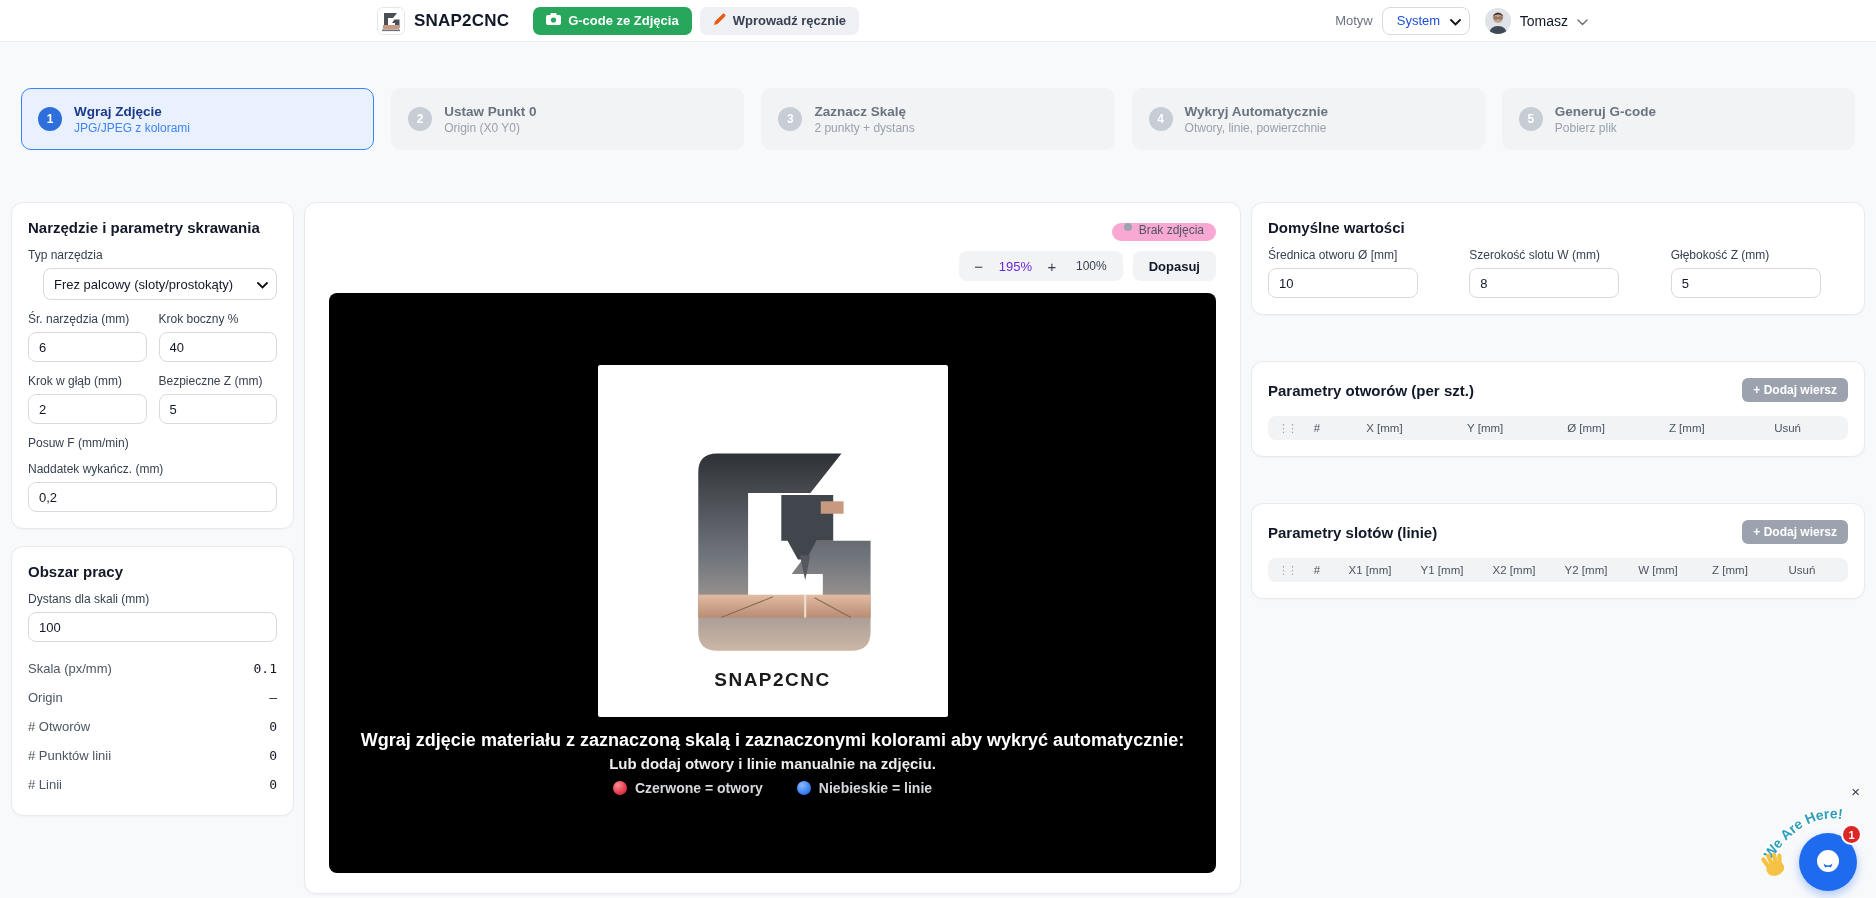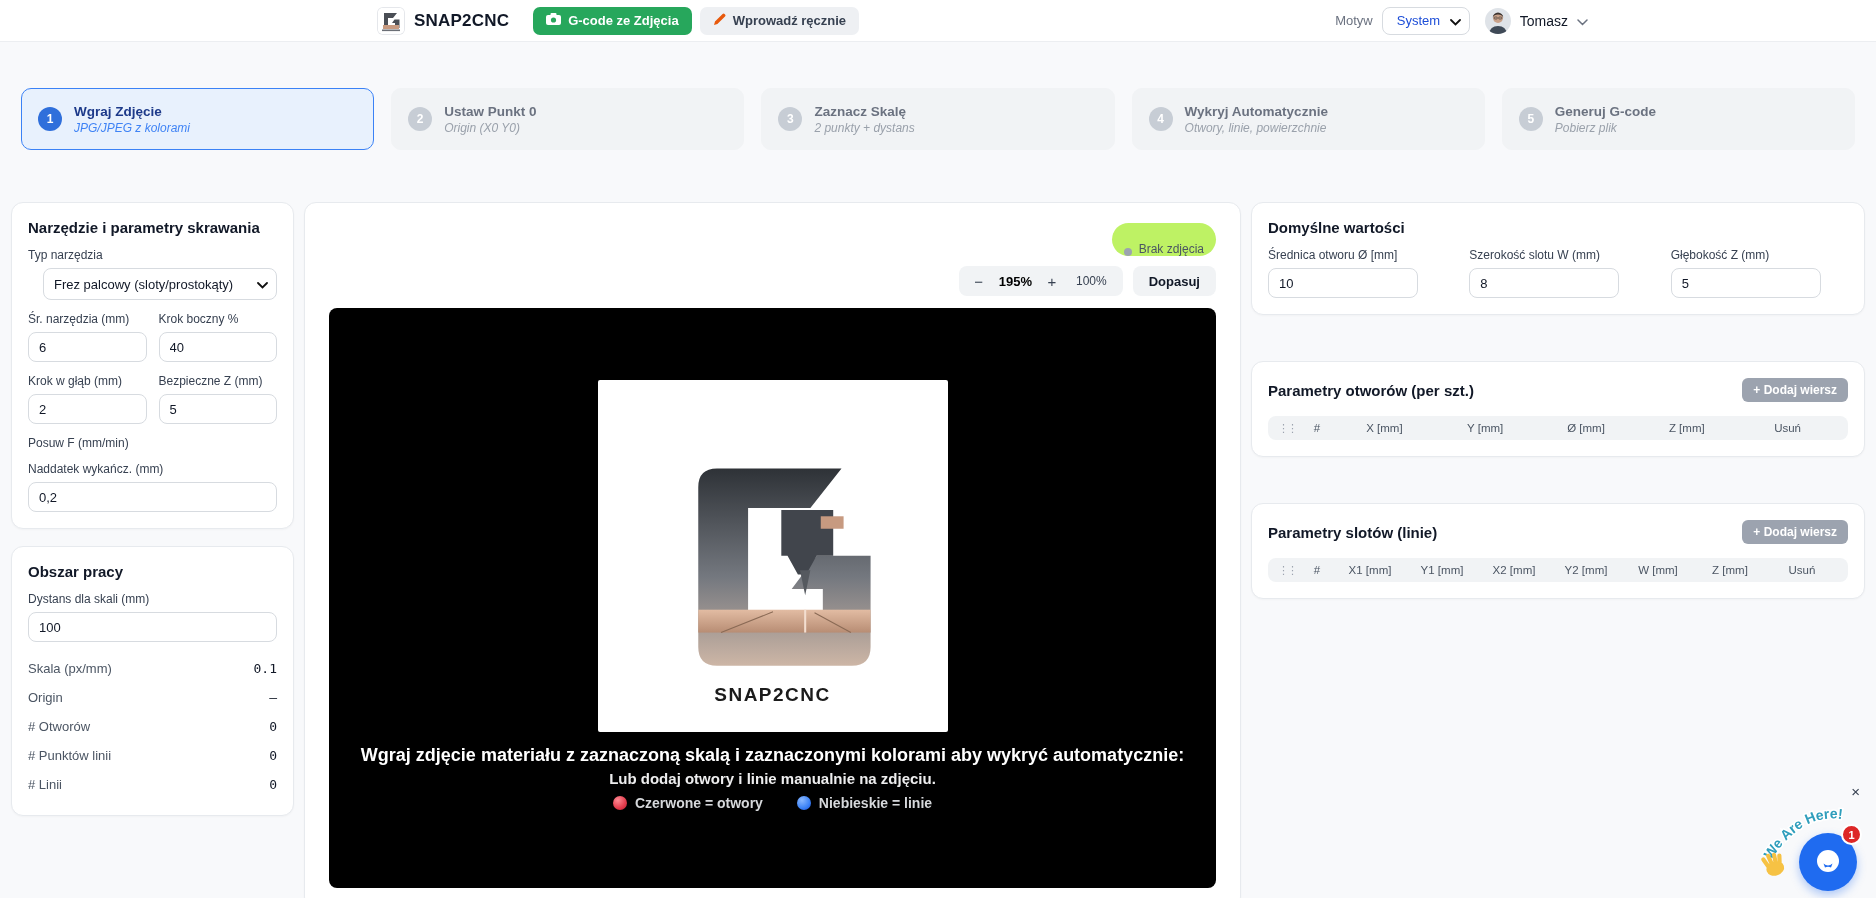--- a/index.html
+++ b/index.html
@@ -25,21 +25,21 @@
   .user-name { font-size:14px; color:#111827; }
   .chev-small { color:#6b7280; }
 
   
   .steps { display:grid; grid-template-columns:repeat(5,1fr); gap:17px; margin:46px 21px 0 21px; }
   .step { background:#f1f3f5; border:1.5px solid #f1f3f5; border-radius:10px; height:62px; display:flex;
     align-items:center; padding:0 16px; gap:12px; cursor:pointer; }
   .step-num { width:24px; height:24px; border-radius:50%; background:#c7cdd5; color:#fff; font-size:12px; font-weight:700;
     display:flex; align-items:center; justify-content:center; flex:0 0 auto; }
   .step-title { font-size:13.5px; font-weight:600; color:#6b7280; }
-  .step-sub { font-size:12px; color:#9aa1ab; margin-top:2px;font-style:italic; }
+  .step-sub { font-size:12px; color:#9aa1ab; margin-top:2px; }
   .step.active { background:#e8f1fd; border-color:#3b82f6; }
   .step.active .step-num { background:#2f6fdb; }
   .step.active .step-title { color:#1d3a8a; }
   .step.active .step-sub { color:#3f83f5; }
 
   
   .main { display:grid; grid-template-columns:283px 1fr 614px; gap:10px; padding:0 11px; margin-top:52px; align-items:start; }
   .card { background:#fff; border:1px solid #e7eaee; border-radius:12px; box-shadow:0 1px 2px rgba(16,24,40,.03); }
   .panel { padding:16px; }
   .panel h2 { font-size:15px; font-weight:700; color:#111827; }
@@ -53,27 +53,27 @@
     border-radius:8px; padding:0 26px 0 10px; font-size:13px; color:#111827; background:#fff; font-family:inherit; }
   .grid2 { display:grid; grid-template-columns:1fr 1fr; column-gap:12px; }
   .stat-list { margin-top:4px; }
   .stat-row { display:flex; justify-content:space-between; align-items:flex-start; padding:7px 0; }
   .stat-label { font-size:13px; color:#4b5563; }
   .stat-value { font-family:"DejaVu Sans Mono","Liberation Mono",monospace; font-size:13px; color:#111827; }
 
   
   .canvas-card { padding:20px 24px; }
   .canvas-toolbar { display:flex; flex-direction:column; align-items:flex-end; gap:10px; margin-bottom:12px; }
-  .badge { display:inline-flex; align-items:flex-end; gap:7px; background:#bef264; border-radius:999px; height:33px;
+  .badge { display:inline-flex; align-items:flex-start; gap:7px; background:#f9a8d4; border-radius:999px; height:18px;
     padding:0 12px; font-size:12px; color:#4b5563; }
   .badge-dot { width:8px; height:8px; border-radius:50%; background:#9ca3af; }
   .zoom-row { display:flex; gap:10px; }
   .zoom-group { display:flex; align-items:center; background:#f1f3f5; border-radius:8px; height:30px; padding:0 6px; }
   .zbtn { background:none; border:none; font-size:15px; color:#374151; width:28px; height:30px; cursor:pointer; font-family:inherit; }
-  .zoom-level { font-size:13px; font-weight:700; color:#000000; padding:0 6px; }
+  .zoom-level { font-size:13px; font-weight:400; color:#6d28d9; padding:0 6px; }
   .zoom-reset { background:none; border:none; font-size:12px; color:#374151; padding:0 10px; cursor:pointer; font-family:inherit; }
   .fit-btn { background:#f1f3f5; border:none; border-radius:8px; height:30px; padding:0 16px; font-size:13px;
     font-weight:600; color:#111827; cursor:pointer; font-family:inherit; }
   .canvas { background:#000; border-radius:8px; height:580px; display:flex; flex-direction:column; align-items:center; }
   .logo-card { width:350px; height:352px; background:#fff; border-radius:2px; margin-top:72px;
     display:flex; flex-direction:column; align-items:center; justify-content:flex-end; padding-bottom:26px; }
   .logo-caption { font-size:19px; font-weight:700; letter-spacing:1.5px; color:#1b1b1b; margin-top:8px; }
   .hint1 { margin-top:13px; font-size:18px; font-weight:700; color:#fff; }
   .hint2 { margin-top:4px; font-size:15px; font-weight:700; color:#ededee; }
   .legend { margin-top:8px; display:flex; align-items:center; gap:34px; }

